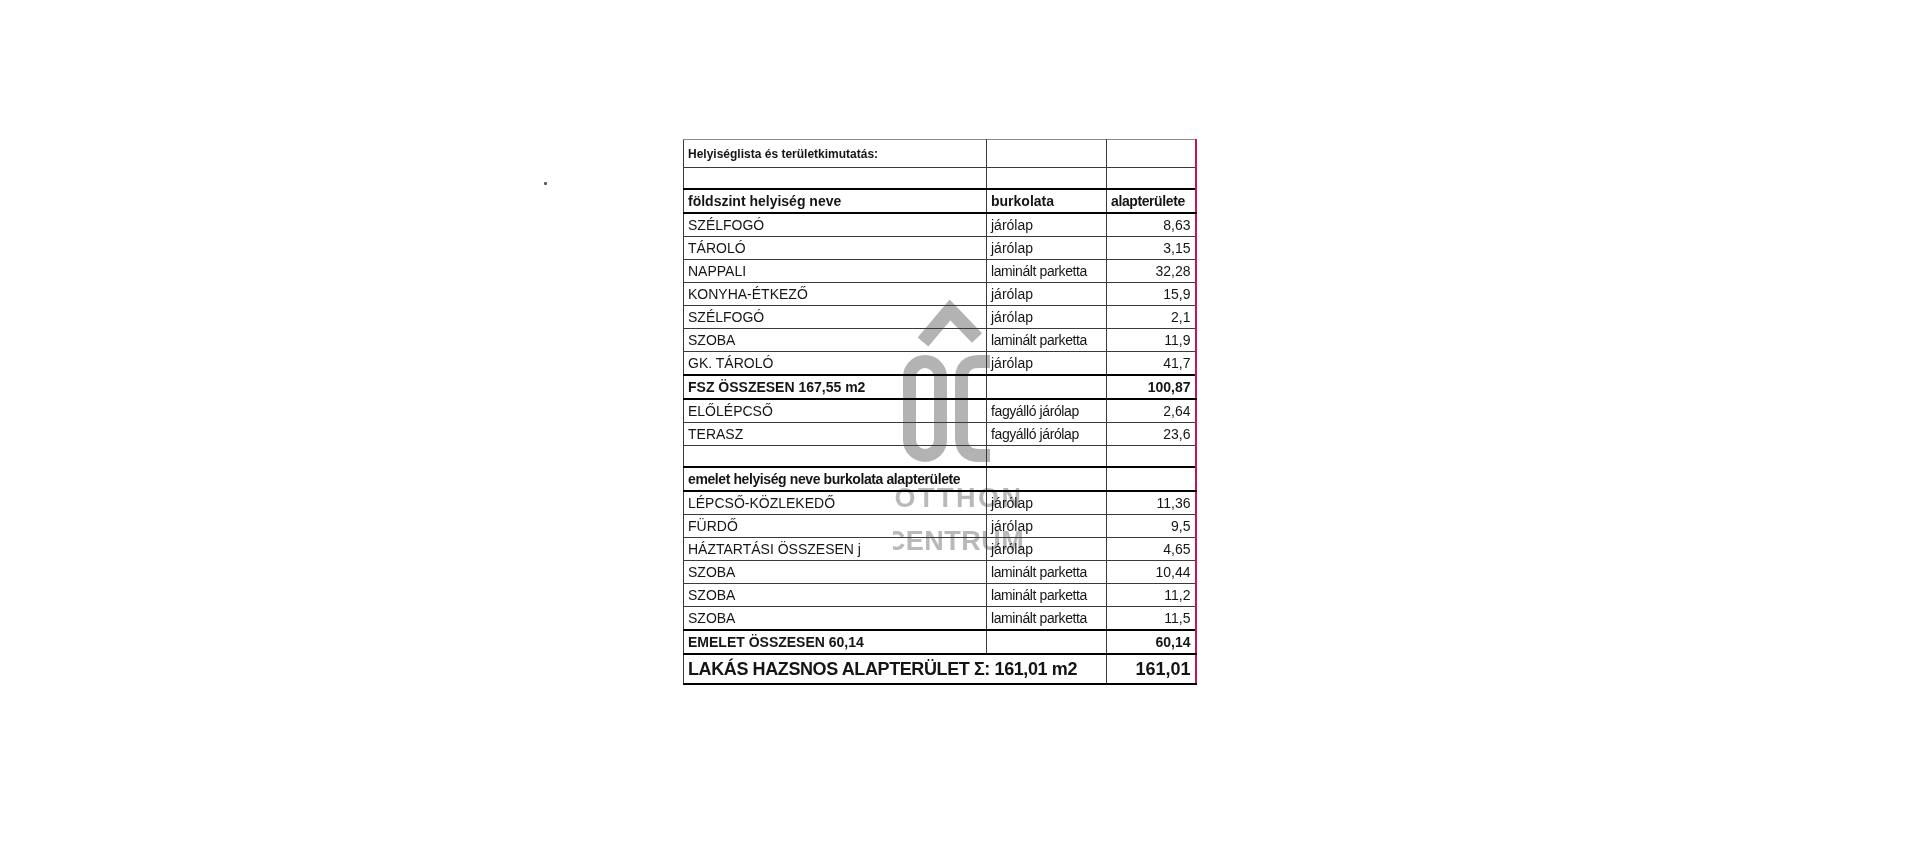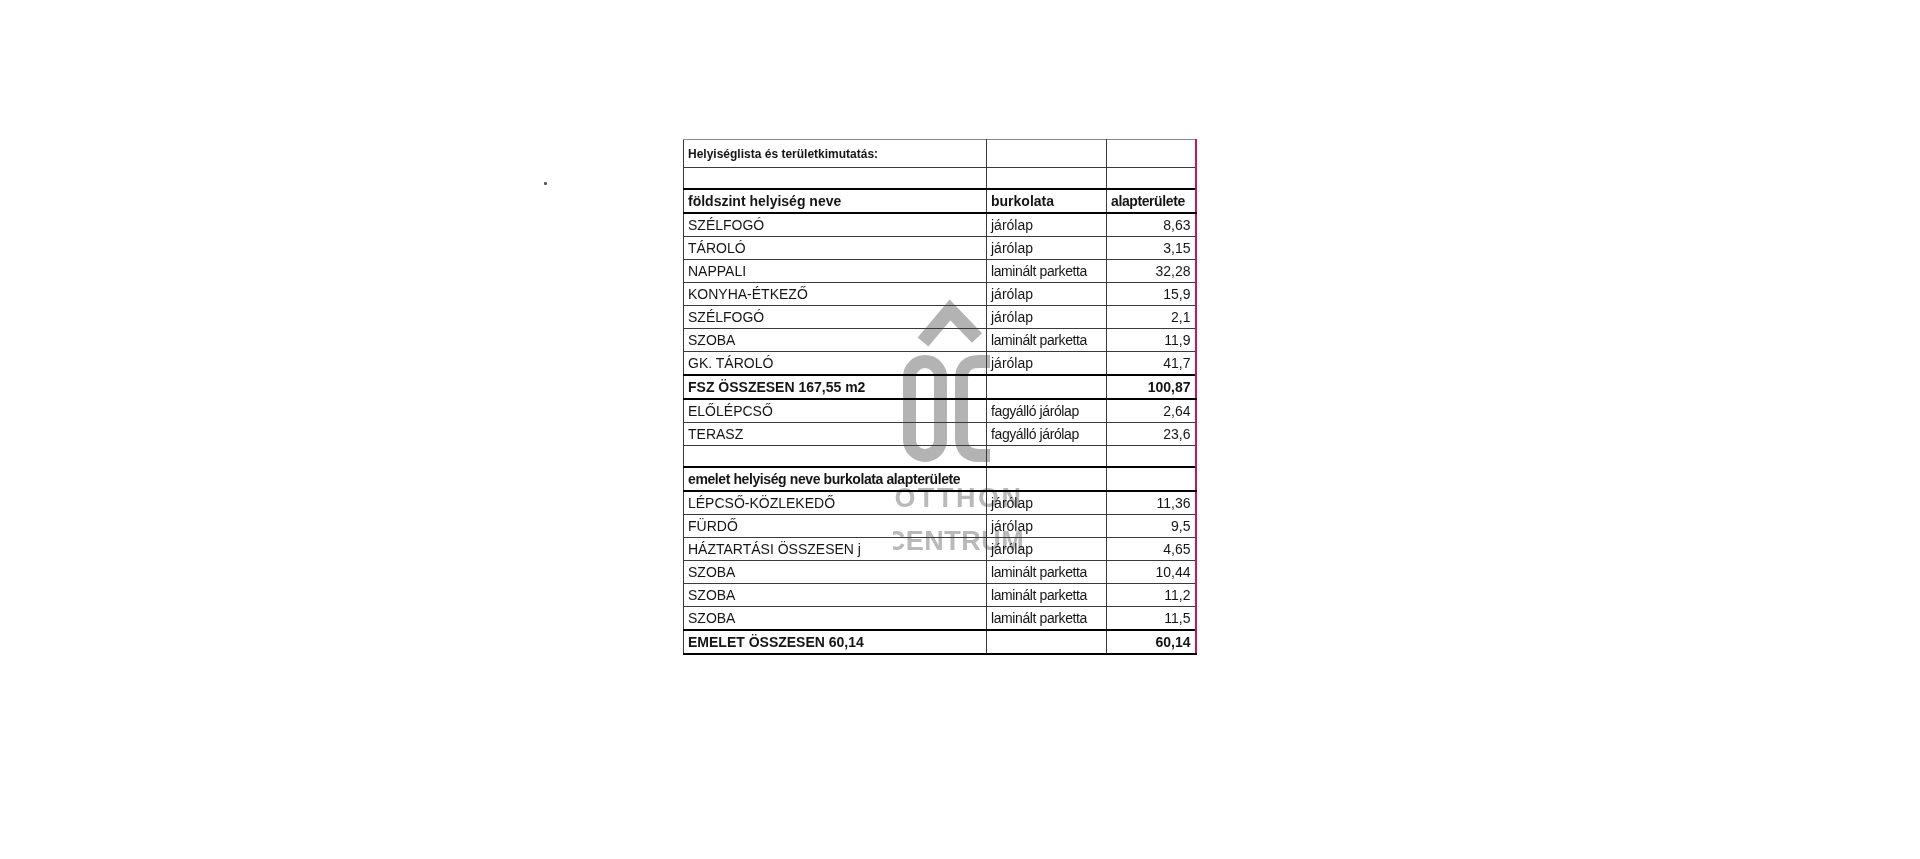--- a/index.html
+++ b/index.html
@@ -224,16 +224,20 @@
         <td class="indent tight">laminált parketta</td>
         <td class="num">11,5</td>
       </tr>
 
       <tr class="thick">
         <td>EMELET ÖSSZESEN 60,14</td>
         <td></td>
         <td class="num">60,14</td>
       </tr>
 
+      <tr class="grand-row">
+        <td class="tight" colspan="2">LAKÁS HAZSNOS ALAPTERÜLET Σ: 161,01 m2</td>
+        <td class="num">161,01</td>
+      </tr>
 
     </tbody>
   </table>
 </div>
 
 </body></html>

